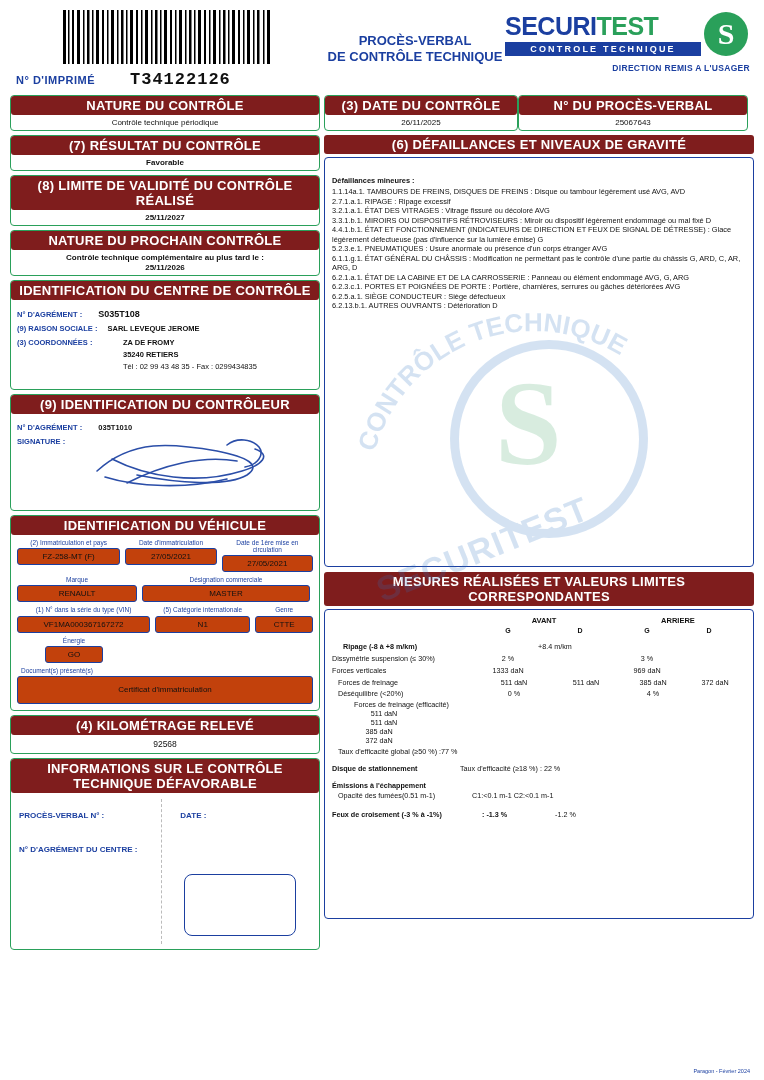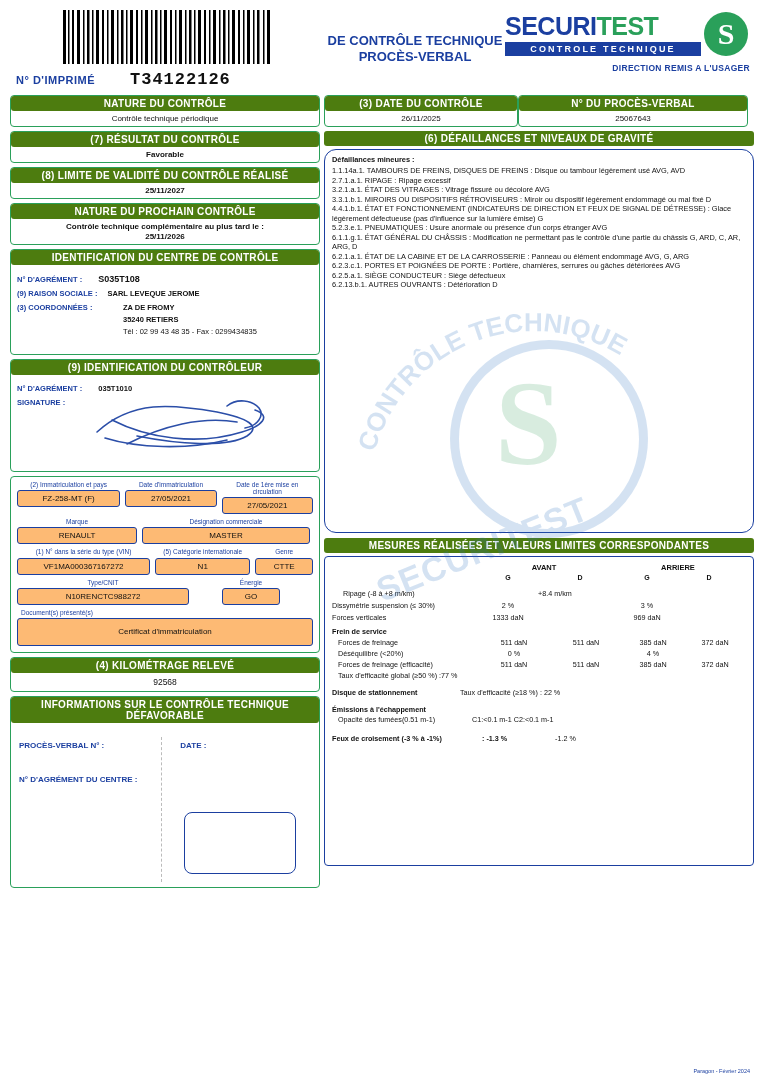--- a/index.html
+++ b/index.html
@@ -6,22 +6,22 @@
   body{
     width:764px;height:1080px;
     background:#ffffff;
     font-family:"Liberation Sans", sans-serif;
     color:#111;
     position:relative;
     overflow:hidden;
   }
   .page{position:relative;width:764px;height:1080px;}
   .bar{
-    background:#4d7c0f;color:#fff;text-align:center;
-    font-size:10px;font-weight:bold;letter-spacing:.3px;
+    background:#7f1d1d;color:#fff;text-align:center;
+    font-size:13px;font-weight:bold;letter-spacing:.3px;
     padding:2px 0;border-radius:3px;
   }
   .box{
     border:1px solid #2aa05a;border-radius:4px;background:#fff;
   }
 
   
   .barcode{position:absolute;left:60px;top:8px;width:215px;height:58px;}
   .barcode svg{display:block;}
   .imp-label{position:absolute;left:16px;top:74px;font-size:11px;font-weight:bold;color:#1b3fa0;letter-spacing:.5px;}
@@ -50,27 +50,27 @@
   .cc .v{font-weight:bold;}
   .cc-line{margin:5px 0;}
 
   
   .sig{position:relative;height:62px;}
   .sig svg{position:absolute;left:60px;top:-6px;}
 
   
   .veh{padding:4px 6px 6px 6px;}
   .mini-hd{font-size:6.5px;color:#1b3fa0;text-align:center;line-height:1.1;}
-  .mini-box{border:1px solid #1b3fa0;border-radius:3px;font-size:8px;text-align:center;padding:3px 0;margin-top:2px;background:#fdba74;}
+  .mini-box{border:1px solid #1b3fa0;border-radius:3px;font-size:8px;text-align:center;padding:3px 0;margin-top:2px;background:#c2410c;}
 
   
   .km-val{font-size:8.5px;text-align:center;padding:4px 0;}
 
   
-  .def-box{border:1px solid #1b3fa0;border-radius:12px;padding:5px 7px;font-size:7.4px;line-height:1.28;color:#111;height:372px;overflow:hidden;position:relative;}
+  .def-box{border:1px solid #1b3fa0;border-radius:4px;padding:18px 7px;font-size:7.4px;line-height:1.28;color:#111;height:372px;overflow:hidden;position:relative;}
   .def-box .hd{font-weight:bold;margin-bottom:2px;}
 
   .mes-box{border:1px solid #1b3fa0;border-radius:4px;padding:4px 7px;font-size:7.2px;position:relative;height:300px;}
   .mes-hd{display:flex;font-size:7px;font-weight:bold;margin-top:2px;}
   .mes-row{display:flex;align-items:flex-start;margin:3px 0;}
   .mes-lbl{width:140px;}
   .c1{width:72px;text-align:center;}
   .c2{width:72px;text-align:center;}
   .c3{width:62px;text-align:center;}
   .c4{width:62px;text-align:center;}
@@ -142,22 +142,22 @@
           <rect x="203" y="2" width="1.5" height="54"></rect>
         <rect x="207" y="2" width="3" height="54"></rect>
       </g>
     </svg>
   </div>
 
   <div class="imp-label">N° D'IMPRIMÉ</div>
   <div class="imp-num">T34122126</div>
 
   <div class="title-pv">
+    <div>PROCÈS-VERBAL</div>
     <div>DE CONTRÔLE TECHNIQUE</div>
-    <div>PROCÈS-VERBAL</div>
   </div>
 
   <div class="logo">
     <div class="lg1">
       <span class="l-b">SECURI</span><span class="l-g">TEST</span>
     </div>
     <div class="lg2">CONTROLE TECHNIQUE</div>
     <div class="circ">S</div>
   </div>
 
@@ -222,20 +222,21 @@
               <path d="M50 52 C85 34, 125 24, 160 30"></path>
               <path d="M150 14 C160 6, 175 8, 182 16 C188 24, 180 34, 168 36"></path>
               <path d="M28 46 C60 56, 110 58, 150 48"></path>
             </g>
           </svg>
         </div>
       </div>
     </div>
 
     <div class="row box">
+      <div class="bar">IDENTIFICATION DU VÉHICULE</div>
       <div class="veh">
 
         <div style="display:flex;gap:5px;">
           <div style="width:104px;">
             <div class="mini-hd">(2) Immatriculation et pays</div>
             <div class="mini-box">FZ-258-MT  (F)</div>
           </div>
           <div style="width:92px;">
             <div class="mini-hd">Date d'immatriculation</div>
             <div class="mini-box">27/05/2021</div>
@@ -266,24 +267,20 @@
             <div class="mini-hd">(5) Catégorie internationale</div>
             <div class="mini-box">N1</div>
           </div>
           <div style="width:58px;">
             <div class="mini-hd">Genre</div>
             <div class="mini-box">CTTE</div>
           </div>
         </div>
 
         <div style="display:flex;gap:5px;margin-top:4px;">
-          <div style="width:172px;">
-            <div class="mini-hd">Type/CNIT</div>
-            <div class="mini-box">N10RENCTC988272</div>
-          </div>
           <div style="width:58px;margin-left:28px;">
             <div class="mini-hd">Énergie</div>
             <div class="mini-box">GO</div>
           </div>
         </div>
 
         <div style="margin-top:4px;">
           <div class="mini-hd" style="text-align:left;margin-left:4px;">Document(s) présenté(s)</div>
           <div class="mini-box" style="height:26px;line-height:26px;padding:0;">Certificat d'immatriculation</div>
         </div>
@@ -353,59 +350,58 @@
       </div>
       <div class="mes-hd">
         <div class="mes-lbl"></div>
         <div class="c1">G</div>
         <div class="c2">D</div>
         <div class="c3">G</div>
         <div class="c4">D</div>
       </div>
 
       <div class="mes-row" style="margin-top:8px;">
-        <div class="mes-lbl" style="font-weight:normal;padding-left:11px;">Ripage (-8 à +8 m/km)</div>
+        <div class="mes-lbl" style="font-weight:bold;padding-left:11px;">Ripage (-8 à +8 m/km)</div>
         <div class="c1" style="width:144px;text-align:center;">+8.4 m/km</div>
       </div>
 
       <div class="mes-row">
         <div class="mes-lbl">Dissymétrie suspension (≤ 30%)</div>
         <div class="c1">2 %</div>
         <div class="c2"></div>
         <div class="c3">3 %</div>
         <div class="c4"></div>
       </div>
 
       <div class="mes-row">
         <div class="mes-lbl">Forces verticales</div>
         <div class="c1">1333 daN</div>
         <div class="c2"></div>
         <div class="c3">969 daN</div>
         <div class="c4"></div>
       </div>
 
-      <div class="sect">Frein de service</div>
 
       <div class="mes-row" style="margin:2px 0;">
         <div class="mes-lbl" style="padding-left:6px;">Forces de freinage</div>
         <div class="c1">511 daN</div>
         <div class="c2">511 daN</div>
         <div class="c3">385 daN</div>
         <div class="c4">372 daN</div>
       </div>
 
       <div class="mes-row" style="margin:2px 0;">
         <div class="mes-lbl" style="padding-left:6px;">Déséquilibre (&lt;20%)</div>
         <div class="c1">0 %</div>
         <div class="c2"></div>
         <div class="c3">4 %</div>
         <div class="c4"></div>
       </div>
 
-      <div class="mes-row" style="margin:2px 0;">
+      <div class="mes-row" style="margin:2px 16px;flex-direction:column;">
         <div class="mes-lbl" style="padding-left:6px;">Forces de freinage (efficacité)</div>
         <div class="c1">511 daN</div>
         <div class="c2">511 daN</div>
         <div class="c3">385 daN</div>
         <div class="c4">372 daN</div>
       </div>
 
       <div style="padding-left:6px;margin-top:1px;">Taux d'efficacité global (≥50 %) :77 %</div>
 
       <div class="mes-row" style="margin-top:8px;">

